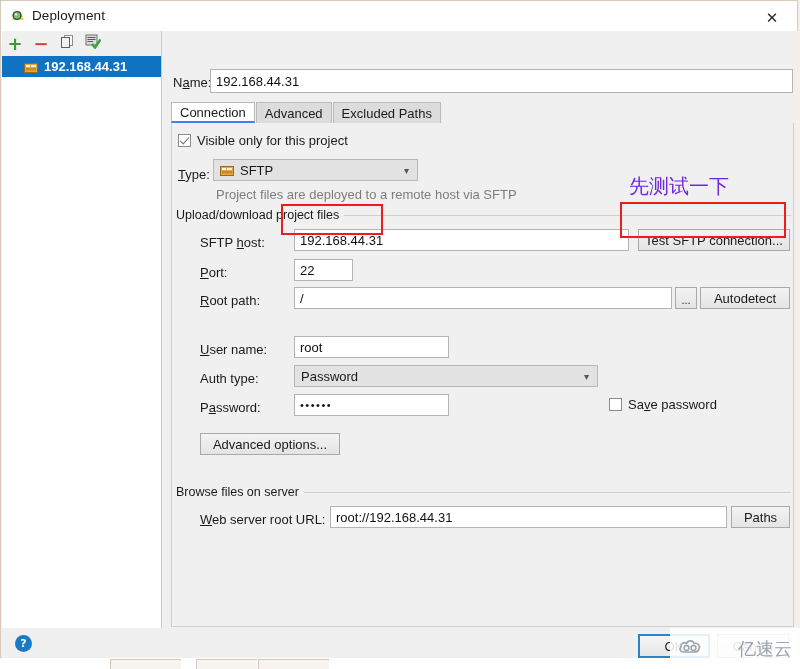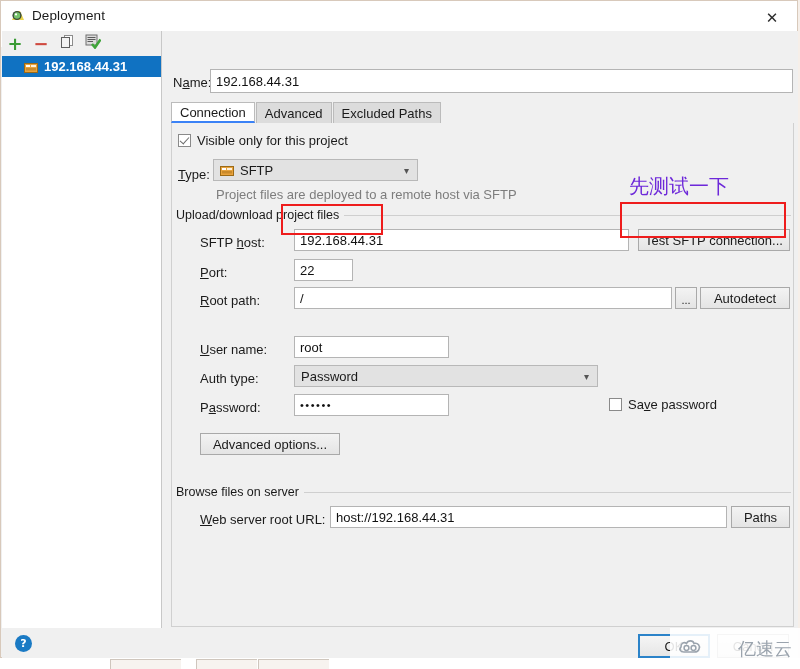--- a/index.html
+++ b/index.html
@@ -443,21 +443,21 @@
         </div>
 
         <div class="btn" style="left:28px; top:310px; width:140px; height:22px;">Advanced options...</div>
 
         <div class="group-title" style="left:4px; top:362px;">Browse files on server</div>
         <div class="group-line" style="left:124px; top:369px; width:495px;"></div>
 
         <div class="lbl" style="left:28px; top:389px;">
           <u>W</u>eb server root URL:
         </div>
-        <div class="textfield" style="left:158px; top:383px; width:397px; height:22px;">host://192.168.44.31</div>
+        <div class="textfield" style="left:158px; top:383px; width:397px; height:22px;">root://192.168.44.31</div>
         <div class="btn" style="left:559px; top:383px; width:59px; height:22px;">Paths</div>
 
       </div>
     </div>
 
     <div class="footer">
       <div class="help-icon">?</div>
     </div>
     <div class="ok-btn">OK</div>
     <div class="cancel-btn">Cancel</div>

